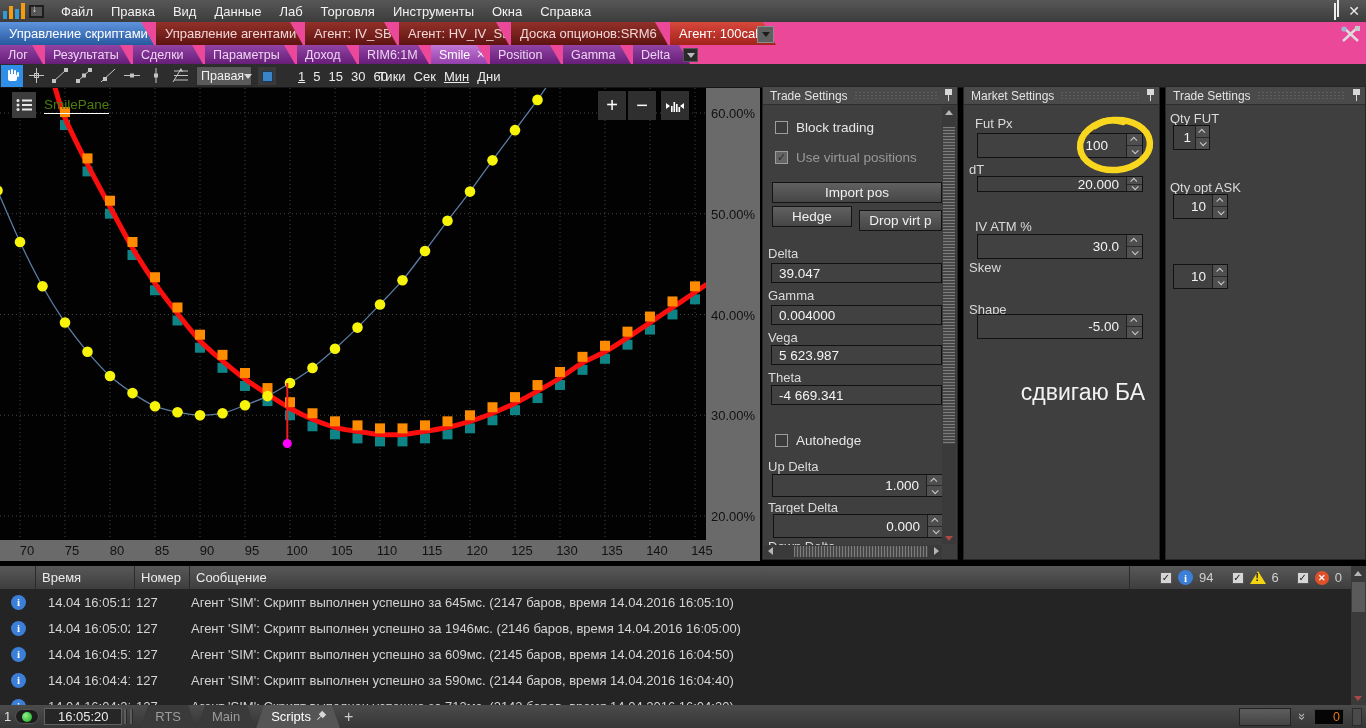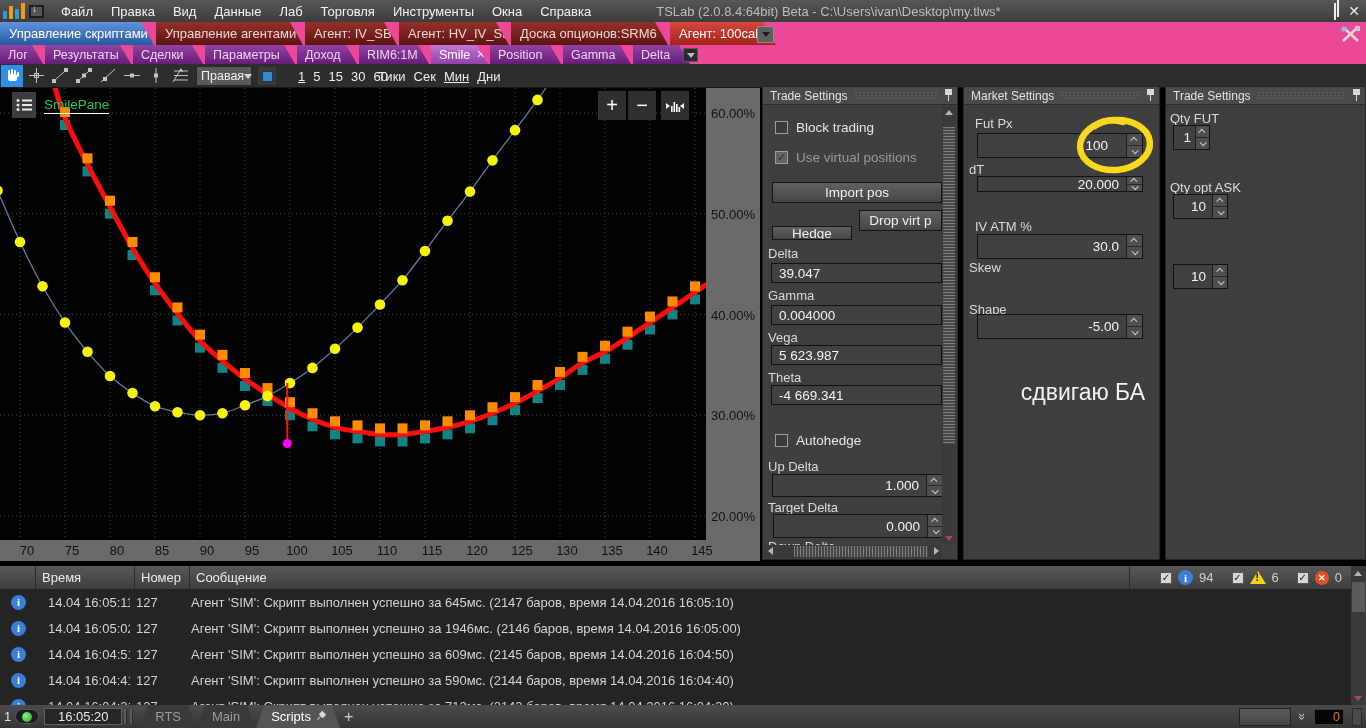--- a/index.html
+++ b/index.html
@@ -34,21 +34,21 @@
   .tbtn.sel{background:#2e8ee8}
   .tbtn svg{display:block}
   .tf{color:#ececec;font-size:13px;display:flex;gap:8px;margin-left:14px;white-space:nowrap}
   .u{text-decoration:underline}
   .chart-dd{position:absolute;left:196px;top:66px;width:56px;height:20px;background:#5a5a5a;border:1px solid #2a2a2a;color:#f0f0f0;font-size:12.5px;display:flex;align-items:center;padding:0 4px;justify-content:space-between}
   .bluesq-btn{position:absolute;left:258px;top:67px;width:18px;height:18px;background:#3a3a3a;display:flex;align-items:center;justify-content:center}
   .bluesq-btn i{width:11px;height:11px;background:#3a85c8;border:1px solid #173a5a}
   
   #chart-svg{position:absolute;left:0;top:88px}
   .pane-menu{position:absolute;left:12px;top:92px;width:24px;height:26px;background:#3c3c3c;display:flex;align-items:center;justify-content:center}
-  .pane-title{position:absolute;left:44px;top:97px;color:#22c55e;font-size:13.5px;border-bottom:1px solid #fff;padding-bottom:1px}
+  .pane-title{position:absolute;left:44px;top:97px;color:#4d7c0f;font-size:13.5px;border-bottom:1px solid #fff;padding-bottom:1px}
   .zbtn{position:absolute;top:91px;width:28px;height:29px;background:#2f2f2f;color:#fff;display:flex;align-items:center;justify-content:center;font-size:20px}
   
   .panel{position:absolute;top:86px;height:474px;background:#3f3f3f;border:1px solid #262626}
   .panel-hd{height:18px;background:#4a4a4a;border-bottom:1px solid #2d2d2d;display:flex;align-items:center;padding:0 4px 0 7px;font-size:12px;color:#e2e2e2}
   .panel-hd .dots{flex:1;height:9px;margin:0 6px;background-image:radial-gradient(#5e5e5e 1px,transparent 1px);background-size:4px 3px}
   .pin{flex:none}
   .lbl{position:absolute;font-size:13px;color:#dadada;white-space:nowrap}
   .field{position:absolute;height:20px;background:#414141;border:1px solid #121212;display:flex;align-items:center;padding-left:7px;font-size:13.5px;color:#f3f3f3}
   .spinfield{position:absolute;background:#414141;border:1px solid #121212;display:flex;align-items:stretch;font-size:13.5px;color:#f3f3f3}
   .sv{flex:1;display:flex;align-items:center;justify-content:flex-end;padding-right:7px}
@@ -119,21 +119,20 @@
   <span class="mon-icon"></span>
   <span class="menu-item">Файл</span>
   <span class="menu-item">Правка</span>
   <span class="menu-item">Вид</span>
   <span class="menu-item">Данные</span>
   <span class="menu-item">Лаб</span>
   <span class="menu-item">Торговля</span>
   <span class="menu-item">Инструменты</span>
   <span class="menu-item">Окна</span>
   <span class="menu-item">Справка</span>
-  <span class="title-text">TSLab (2.0.8.4:64bit) Beta - C:\Users\ivan\Desktop\my.tlws*</span>
   <span class="winbtns">
     <span><span class="wmin"></span></span>
     <span><span class="wrest"></span></span>
     <span class="wclose">✕</span>
   </span>
 </div>
 
 <div class="tabrow" style="top:22px;height:23px">
   <div class="tab1 blue" style="width:154px">
       <span>Управление скриптами</span>
@@ -484,21 +483,21 @@
   </div>
   <div class="cb" style="left:12px;top:33px">
       <span class="cbx"></span>
       <span>Block trading</span>
     </div>
   <div class="cb dis" style="left:12px;top:63px">
       <span class="cbx">✓</span>
       <span>Use virtual positions</span>
     </div>
   <div class="btn" style="left:9px;top:95px;width:170px;height:21px">Import pos</div>
-  <div class="btn" style="left:9px;top:139px;width:80px;height:14px">Hedge</div>
+  <div class="btn" style="left:9px;top:119px;width:80px;height:21px">Hedge</div>
   <div class="btn" style="left:96px;top:123px;width:83px;height:21px">Drop virt p</div>
 
   <div class="lbl" style="left:5px;top:159px">Delta</div>
   <div class="field" style="left:8px;top:176px;width:171px">
       <span>39.047</span>
     </div>
   <div class="lbl" style="left:5px;top:201px">Gamma</div>
   <div class="field" style="left:8px;top:218px;width:171px">
       <span>0.004000</span>
     </div>

